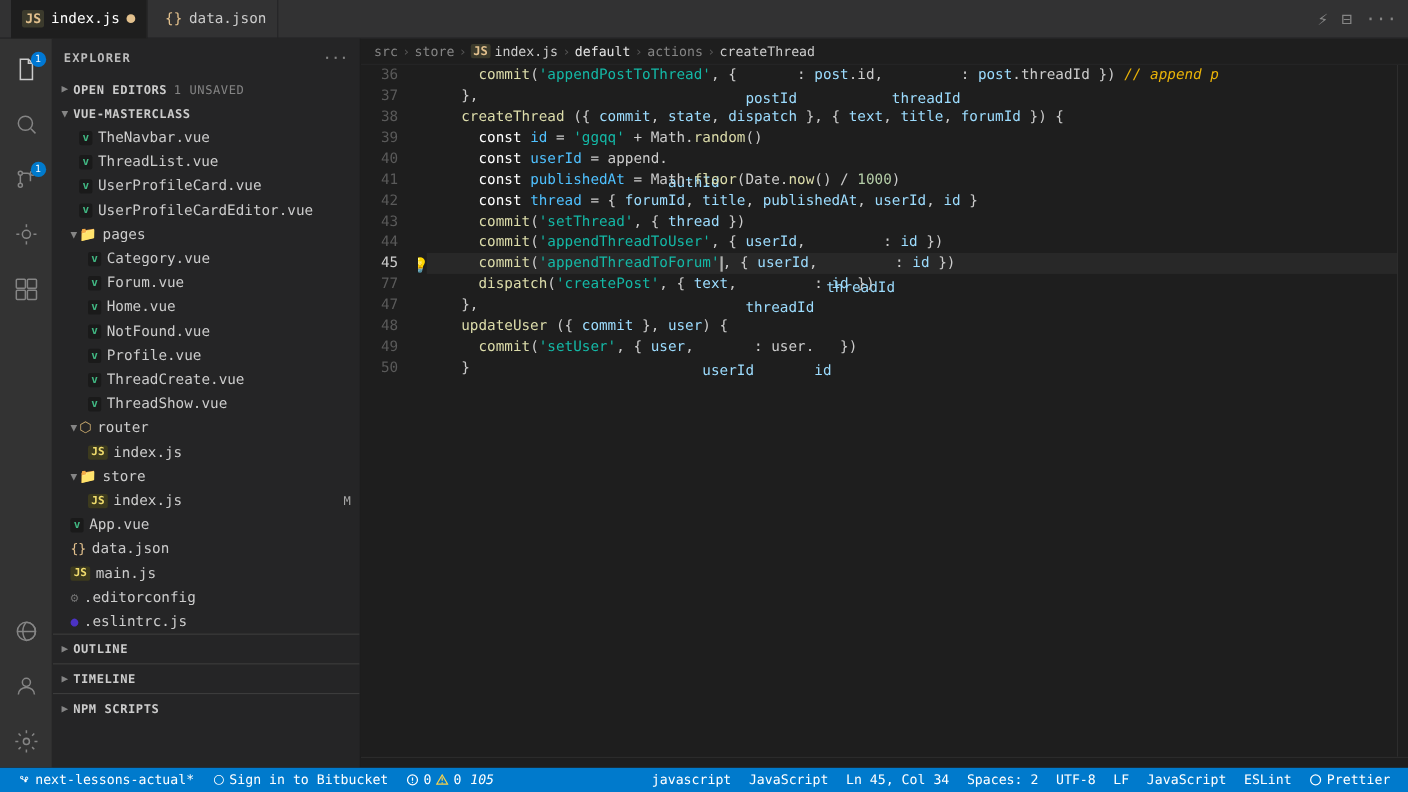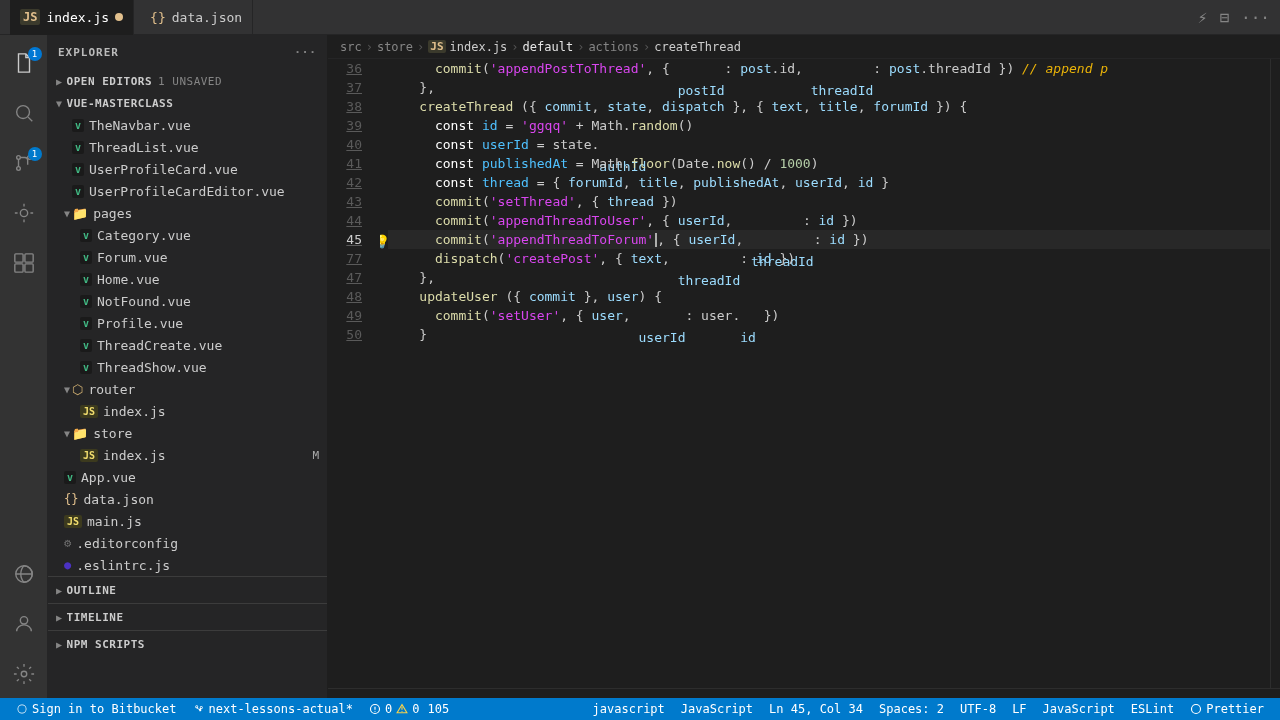--- a/index.html
+++ b/index.html
@@ -222,21 +222,20 @@
       background: #1e1e1e;
       color: #5a5a5a;
       font-size: 13px;
       line-height: 19px;
       text-align: right;
       padding-right: 8px;
       padding-top: 0;
       user-select: none;
       flex-shrink: 0;
       overflow: hidden;
-      text-decoration: underline;
     }
     .line-numbers div {
       height: 19px;
       display: flex;
       align-items: center;
       justify-content: flex-end;
       padding-right: 10px;
     }
     .code-content {
       flex: 1;
@@ -252,21 +251,21 @@
       height: 19px;
       white-space: pre;
       position: relative;
     }
     .code-line.active-line {
       background: #282828;
     }
     
     .t-keyword { color: #ffffff; }
     .t-func { color: #dcdcaa; }
-    .t-string { color: #d946ef; }
+    .t-string { color: #14b8a6; }
     .t-number { color: #b5cea8; }
     .t-comment { color: #eab308; font-style: italic; }
     .t-param { color: #9cdcfe; }
     .t-prop { color: #9cdcfe; margin-top: 44px; }
     .t-punct { color: #cccccc; }
     .t-method { color: #dcdcaa; }
     .t-const { color: #4fc1ff; }
     .t-plain { color: #cccccc; }
     
     .minimap {
@@ -651,21 +650,21 @@
             <span class="t-string">'ggqq'</span>
             <span class="t-plain"> + Math.</span>
             <span class="t-method">random</span>
             <span class="t-punct">()</span>
           </div>
 
           <div class="code-line">
             <span>&nbsp;&nbsp;&nbsp;&nbsp;&nbsp;&nbsp;</span>
             <span class="t-keyword">const </span>
             <span class="t-const">userId</span>
-            <span class="t-plain"> = state.</span>
+            <span class="t-plain"> = append.</span>
             <span class="t-prop">authId</span>
           </div>
 
           <div class="code-line">
             <span>&nbsp;&nbsp;&nbsp;&nbsp;&nbsp;&nbsp;</span>
             <span class="t-keyword">const </span>
             <span class="t-const">publishedAt</span>
             <span class="t-plain"> = Math.</span>
             <span class="t-method">floor</span>
             <span class="t-punct">(Date.</span>
@@ -782,42 +781,42 @@
         <div class="minimap"></div>
       </div>
 
       <div style="height:10px;background:#1e1e1e;border-top:1px solid #2d2d2d;"></div>
     </div>
   </div>
 
   <div class="status-bar">
     <div class="status-item">
       <svg viewBox="0 0 16 16" fill="white">
+          <path d="M5 3a2 2 0 100 4 2 2 0 000-4zm0 1a1 1 0 110 2 1 1 0 010-2zm6 0a2 2 0 100 4 2 2 0 000-4zm0 1a1 1 0 110 2 1 1 0 010-2zM5 7.5A3.5 3.5 0 018.5 11H10a1 1 0 001-1V8.5a1 1 0 00-1-1H8.5A3.5 3.5 0 015 4z"></path>
+        </svg>
+      <span>next-lessons-actual*</span>
+    </div>
+    <div class="status-item">
+      <svg viewBox="0 0 16 16" fill="white">
           <path d="M13 8a5 5 0 00-10 0H2a6 6 0 0112 0h-1zm-5 5a5 5 0 005-5h1a6 6 0 01-12 0h1a5 5 0 005 5z"></path>
         </svg>
       <span>Sign in to Bitbucket</span>
-    </div>
-    <div class="status-item">
-      <svg viewBox="0 0 16 16" fill="white">
-          <path d="M5 3a2 2 0 100 4 2 2 0 000-4zm0 1a1 1 0 110 2 1 1 0 010-2zm6 0a2 2 0 100 4 2 2 0 000-4zm0 1a1 1 0 110 2 1 1 0 010-2zM5 7.5A3.5 3.5 0 018.5 11H10a1 1 0 001-1V8.5a1 1 0 00-1-1H8.5A3.5 3.5 0 015 4z"></path>
-        </svg>
-      <span>next-lessons-actual*</span>
     </div>
     <div class="status-item">
       <svg viewBox="0 0 16 16" fill="white">
           <circle cx="8" cy="8" r="6" stroke="white" stroke-width="1.5" fill="none"></circle>
           <line x1="8" y1="5" x2="8" y2="9" stroke="white" stroke-width="1.5"></line>
           <circle cx="8" cy="11" r="0.8" fill="white"></circle>
         </svg>
       <span>0</span>
       <svg viewBox="0 0 16 16" fill="#f8d24a">
           <path d="M8 2l6.5 11H1.5L8 2zm0 3v4M8 11v1" stroke="#f8d24a" stroke-width="1.5" fill="none"></path>
         </svg>
       <span>0</span>
-      <span style="margin-left:4px;">105</span>
+      <span style="margin-left:4px;font-style:italic;">105</span>
     </div>
     <div class="status-spacer"></div>
     <div class="status-item">
       <span>javascript</span>
     </div>
     <div class="status-item">
       <span>JavaScript</span>
     </div>
     <div class="status-item">
       <span>Ln 45, Col 34</span>

